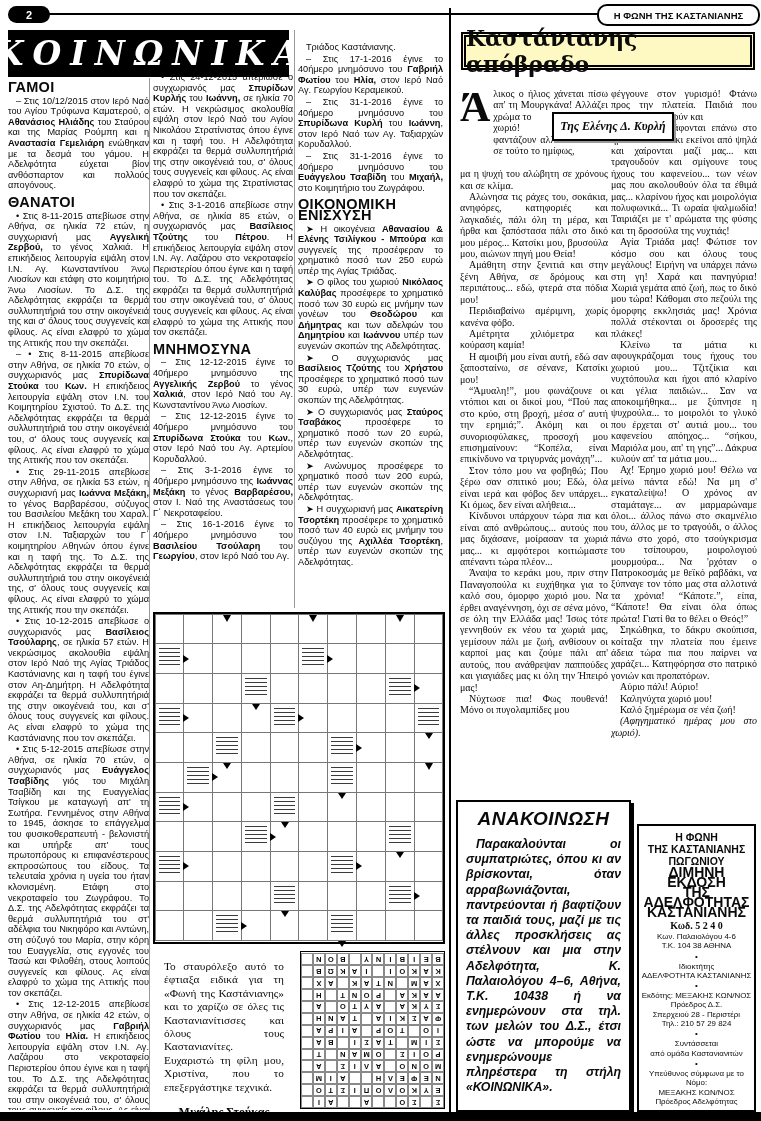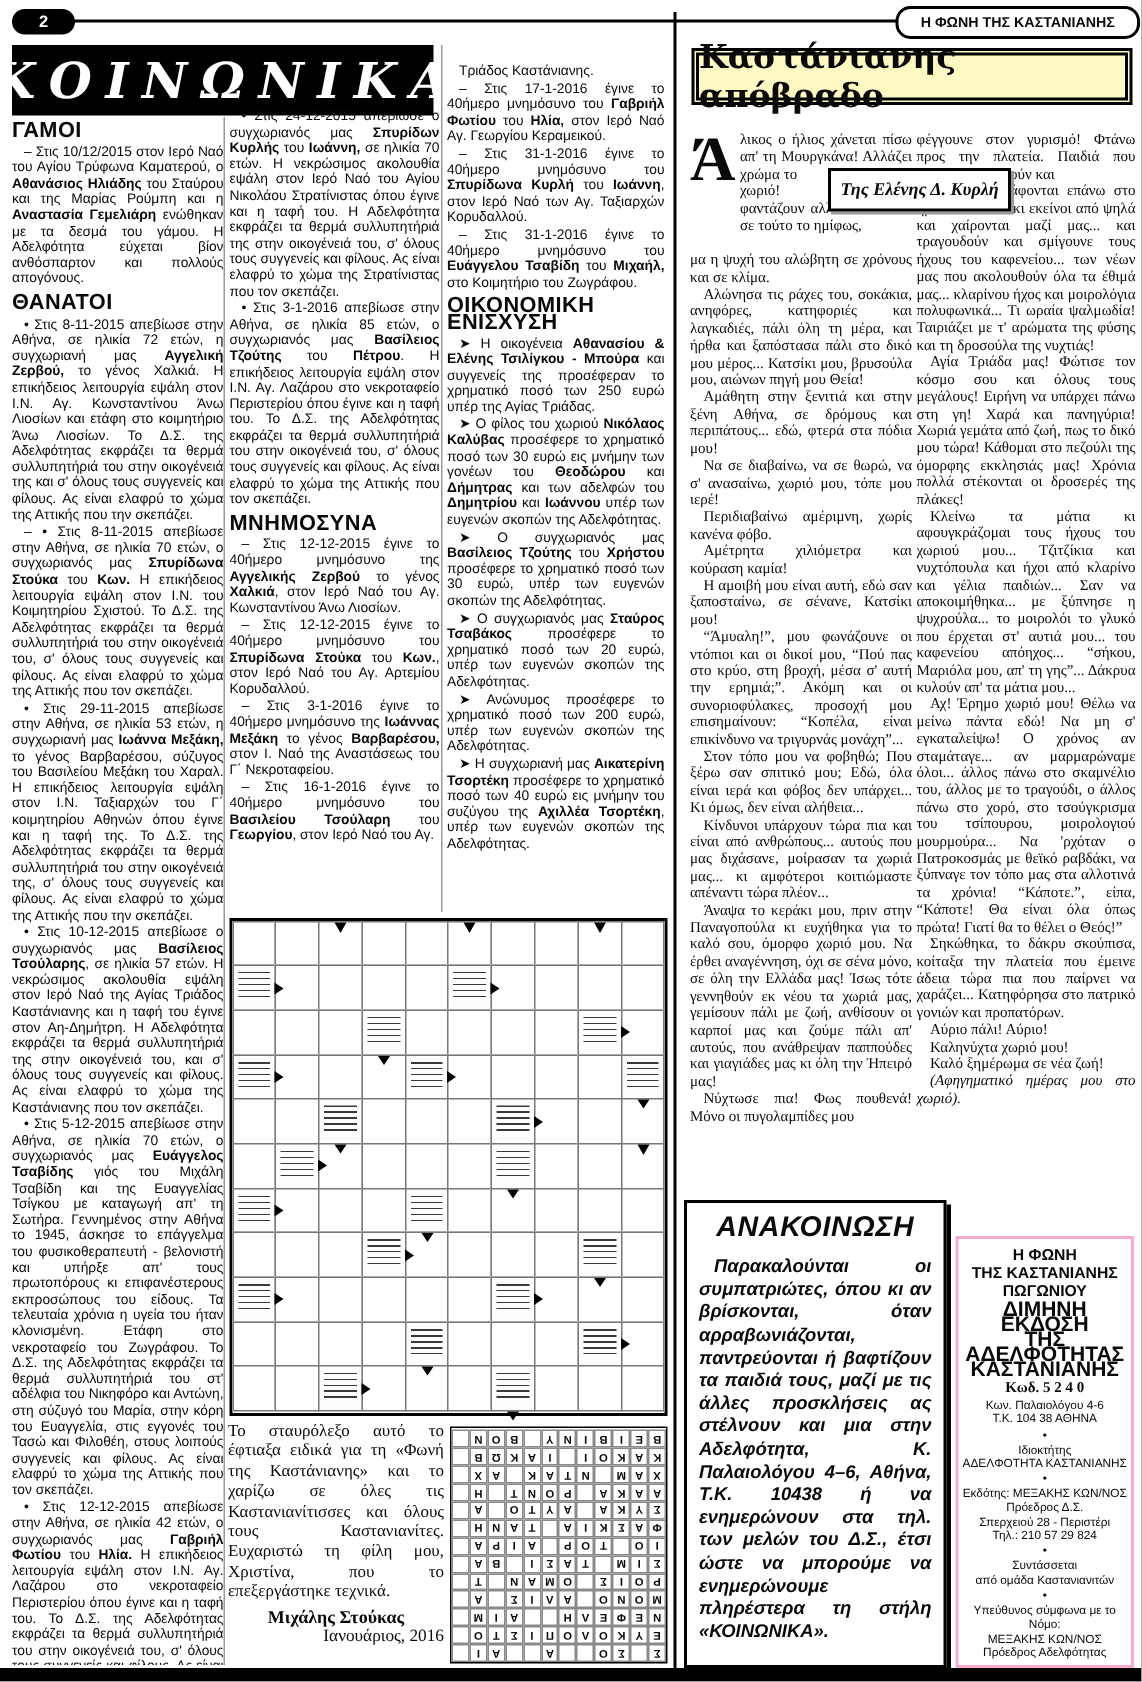--- a/index.html
+++ b/index.html
@@ -40,21 +40,21 @@
   .ar{position:absolute;right:-6px;top:50%;margin-top:-4px;width:0;height:0;z-index:3;
       border-top:4px solid transparent;border-bottom:4px solid transparent;border-left:6px solid #000;}
   .ad{position:absolute;bottom:-7px;left:50%;margin-left:-4px;width:0;height:0;z-index:3;
       border-left:4px solid transparent;border-right:4px solid transparent;border-top:6px solid #000;}
   .at{position:absolute;top:0;left:50%;margin-left:-4px;width:0;height:0;
       border-left:4px solid transparent;border-right:4px solid transparent;border-top:7px solid #000;}
 
   
   .note{left:152px;top:948px;width:144px;height:166px;font-family:"Liberation Serif",serif;
         font-size:11.3px;line-height:13.4px;text-align:justify;overflow:hidden;}
-  .note p{margin:0;}
+  .note p{margin:12px;}
   .note .sign{display:block;text-align:center;font-weight:bold;font-size:12px;margin-top:3px;}
   .note .date{display:block;text-align:right;font-size:11.5px;}
 
   
   .sg{left:300px;top:951px;width:145px;height:158px;border:1.5px solid #000;box-sizing:border-box;
       display:grid;grid-template-columns:repeat(12,1fr);grid-auto-rows:11.9px;transform:rotate(180deg);background:#fff;}
   .sc{border:0.5px solid #8a8a8a;display:flex;align-items:center;justify-content:center;
       font-weight:bold;font-size:7.5px;font-family:"Liberation Sans",sans-serif;}
 
   
@@ -77,21 +77,21 @@
   .wb-text{flex:1;min-height:46px;}
   .closing{font-style:italic;}
 
   
   .annc{left:456px;top:800px;width:175px;height:312px;border:2px solid #000;box-shadow:3px 3px 0 #000;
         background:#fff;box-sizing:border-box;padding:4px 8px;overflow:hidden;}
   .annc-title{text-align:center;font-weight:bold;font-style:italic;font-size:19px;margin:2px 0 7px;letter-spacing:.5px;}
   .annc-body{font-weight:bold;font-style:italic;font-size:12.3px;line-height:15.2px;text-align:justify;text-indent:10px;}
 
   
-  .mastbox{left:637px;top:824px;width:119px;height:288px;border:2px solid #f9a8d4;box-sizing:border-box;
+  .mastbox{left:637px;top:824px;width:119px;height:288px;border:2px solid #000000;box-sizing:border-box;
            background:#fff;text-align:center;padding:5px 2px;overflow:hidden;}
   .mastbox .b1{font-weight:bold;font-size:10.5px;line-height:12px;}
   .mastbox .b2{font-weight:bold;font-size:14px;line-height:10px;}
   .mastbox .k{font-family:"Liberation Serif",serif;font-weight:bold;font-size:10px;line-height:12px;margin-top:3px;}
   .mastbox .n{font-size:7.9px;line-height:9.3px;}
   .mastbox .dot{font-size:8px;line-height:9px;margin:1px 0;}
 
   .botbar{left:0;top:1112px;width:761px;height:9px;background:#000;}
 </style>
 </head>
@@ -518,21 +518,20 @@
       <span class="dropcap">Ά</span><span>λικος ο ήλιος χάνεται πίσω απ' τη Μουργκάνα! Αλλάζει χρώμα το</span>
     </p>
     <div class="wraprow">
       <span class="wa-text">χωριό! Όλα φαντάζουν αλλιώτικα σε τούτο το ημίφως,</span>
       <span class="wa-sp"></span>
     </div>
     <p style="text-indent:0;">μα η ψυχή του αλώβητη σε χρόνους και σε κλίμα.</p>
     <div>
         <p>Αλώνησα τις ράχες του, σοκάκια, ανηφόρες, κατηφοριές και λαγκαδιές, πάλι όλη τη μέρα, και ήρθα και ξαπόστασα πάλι στο δικό μου μέρος... Κατσίκι μου, βρυσούλα μου, αιώνων πηγή μου Θεία!</p>
         <p>Αμάθητη στην ξενιτιά και στην ξένη Αθήνα, σε δρόμους και περιπάτους... εδώ, φτερά στα πόδια μου!</p>
-        <p>Να σε διαβαίνω, να σε θωρώ, να σ' ανασαίνω, χωριό μου, τόπε μου ιερέ!</p>
         <p>Περιδιαβαίνω αμέριμνη, χωρίς κανένα φόβο.</p>
         <p>Αμέτρητα χιλιόμετρα και κούραση καμία!</p>
         <p>Η αμοιβή μου είναι αυτή, εδώ σαν ξαποσταίνω, σε σένανε, Κατσίκι μου!</p>
         <p>“Άμυαλη!”, μου φωνάζουνε οι ντόπιοι και οι δικοί μου, “Πού πας στο κρύο, στη βροχή, μέσα σ' αυτή την ερημιά;”. Ακόμη και οι συνοριοφύλακες, προσοχή μου επισημαίνουν: “Κοπέλα, είναι επικίνδυνο να τριγυρνάς μονάχη”...</p>
         <p>Στον τόπο μου να φοβηθώ; Που ξέρω σαν σπιτικό μου; Εδώ, όλα είναι ιερά και φόβος δεν υπάρχει... Κι όμως, δεν είναι αλήθεια...</p>
         <p>Κίνδυνοι υπάρχουν τώρα πια και είναι από ανθρώπους... αυτούς που μας διχάσανε, μοίρασαν τα χωριά μας... κι αμφότεροι κοιτιώμαστε απέναντι τώρα πλέον...</p>
         <p>Άναψα το κεράκι μου, πριν στην Παναγοπούλα κι ευχήθηκα για το καλό σου, όμορφο χωριό μου. Να έρθει αναγέννηση, όχι σε σένα μόνο, σε όλη την Ελλάδα μας! Ίσως τότε γεννηθούν εκ νέου τα χωριά μας, γεμίσουν πάλι με ζωή, ανθίσουν οι καρποί μας και ζούμε πάλι απ' αυτούς, που ανάθρεψαν παππούδες και γιαγιάδες μας κι όλη την Ήπειρό μας!</p>
         <p>Νύχτωσε πια! Φως πουθενά! Μόνο οι πυγολαμπίδες μου</p>
       </div>
   </div>

